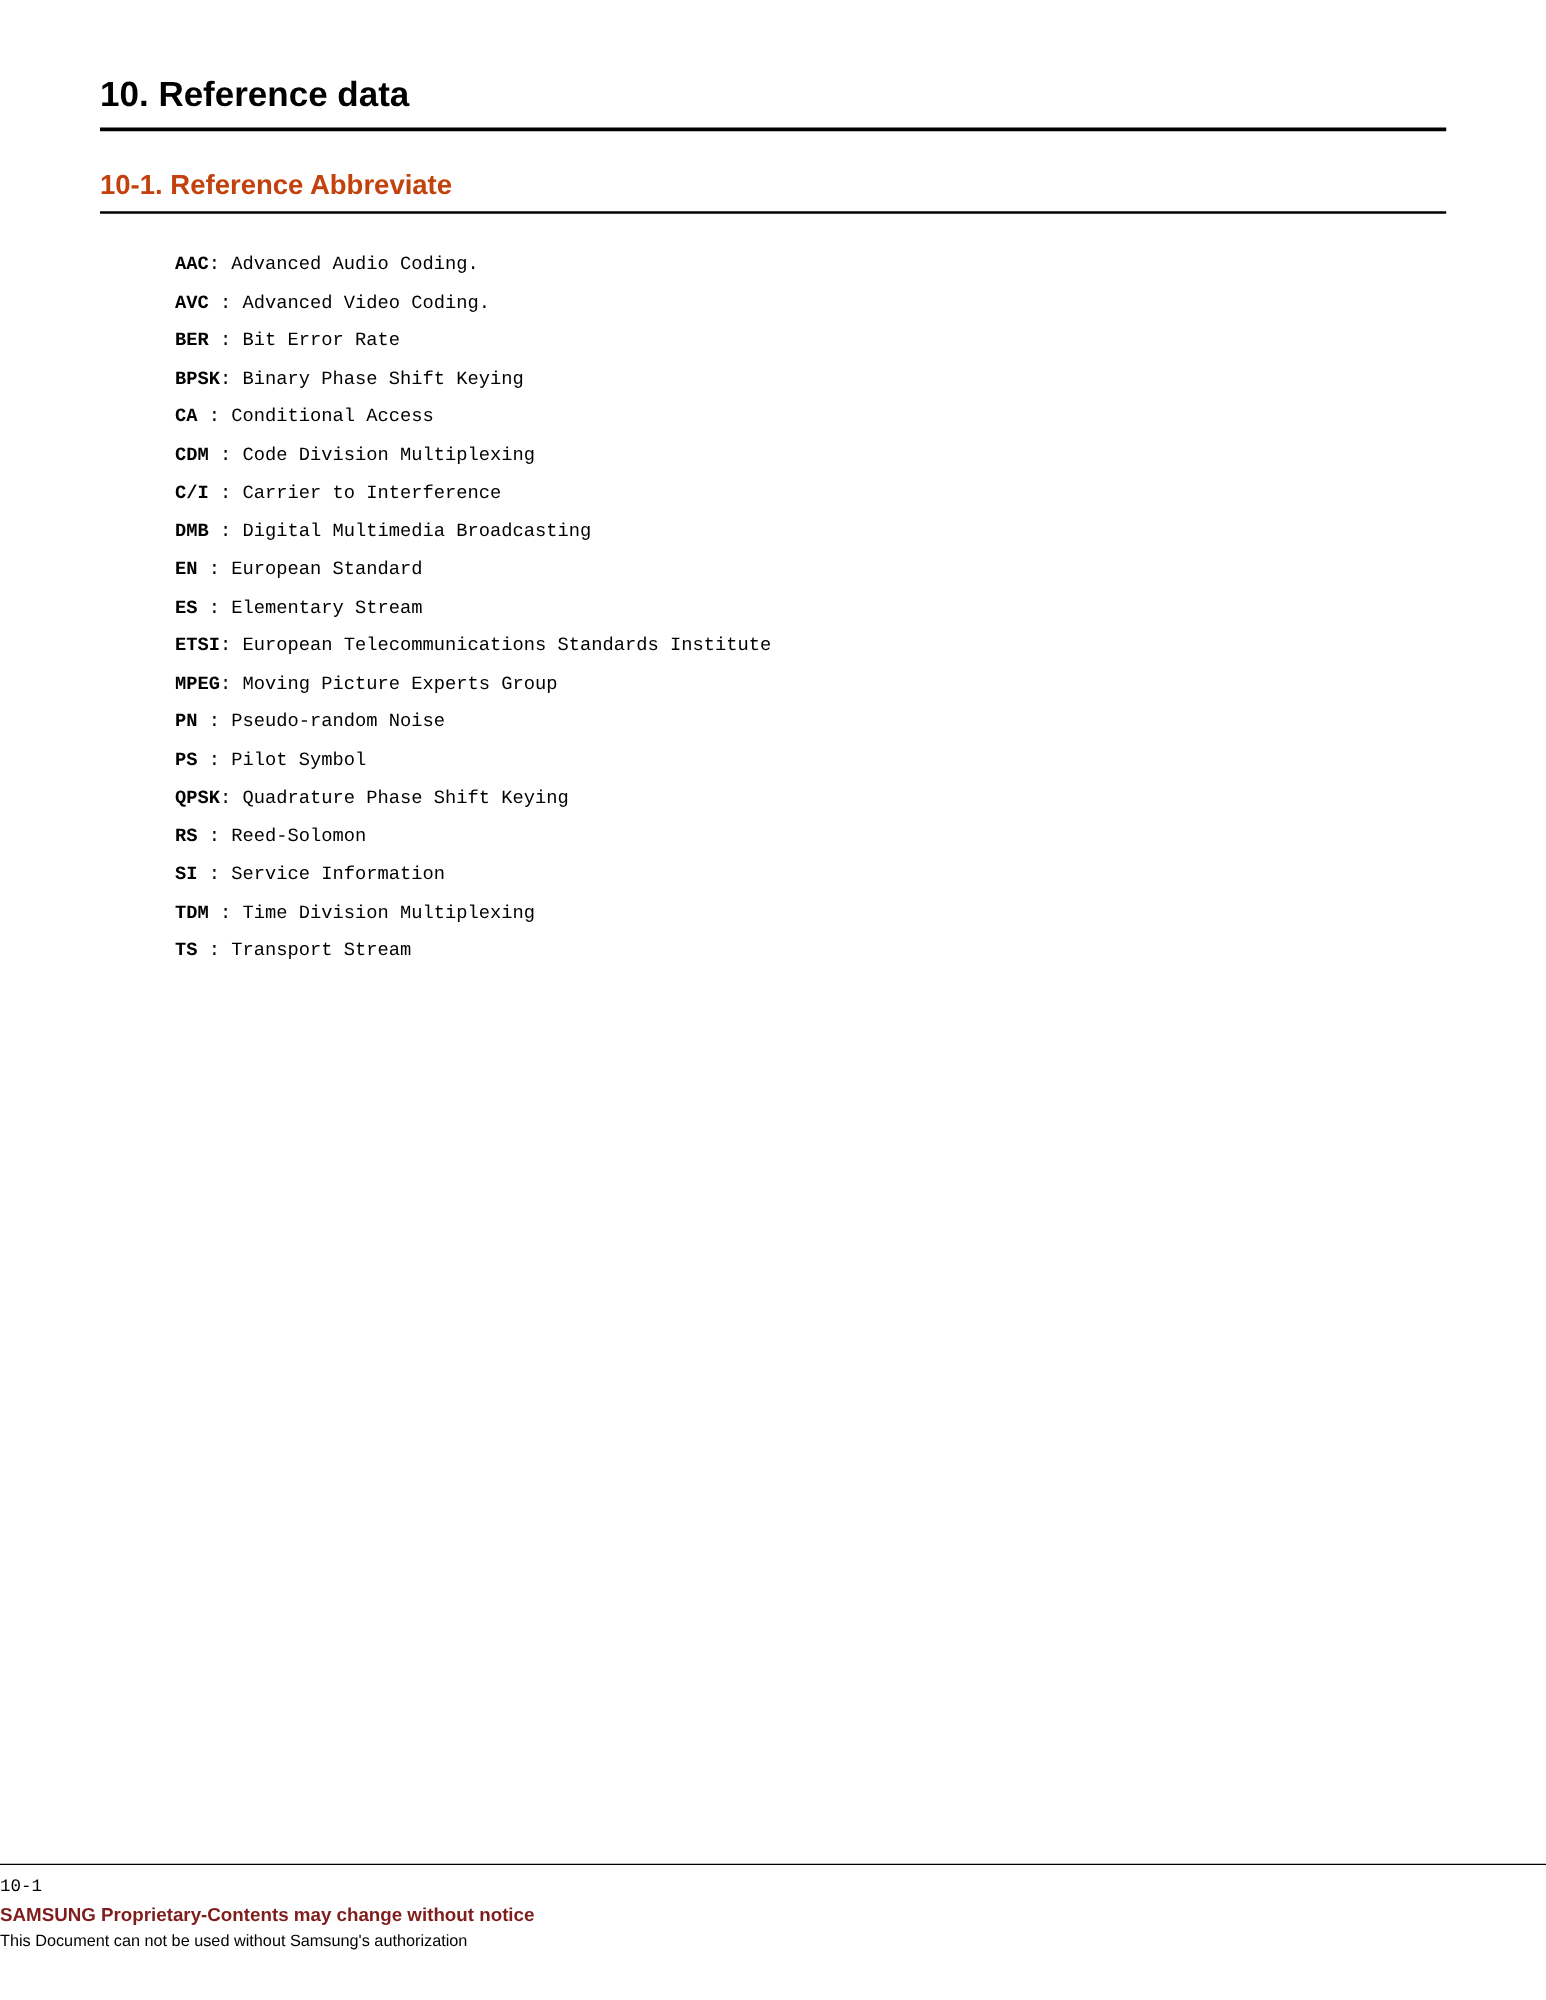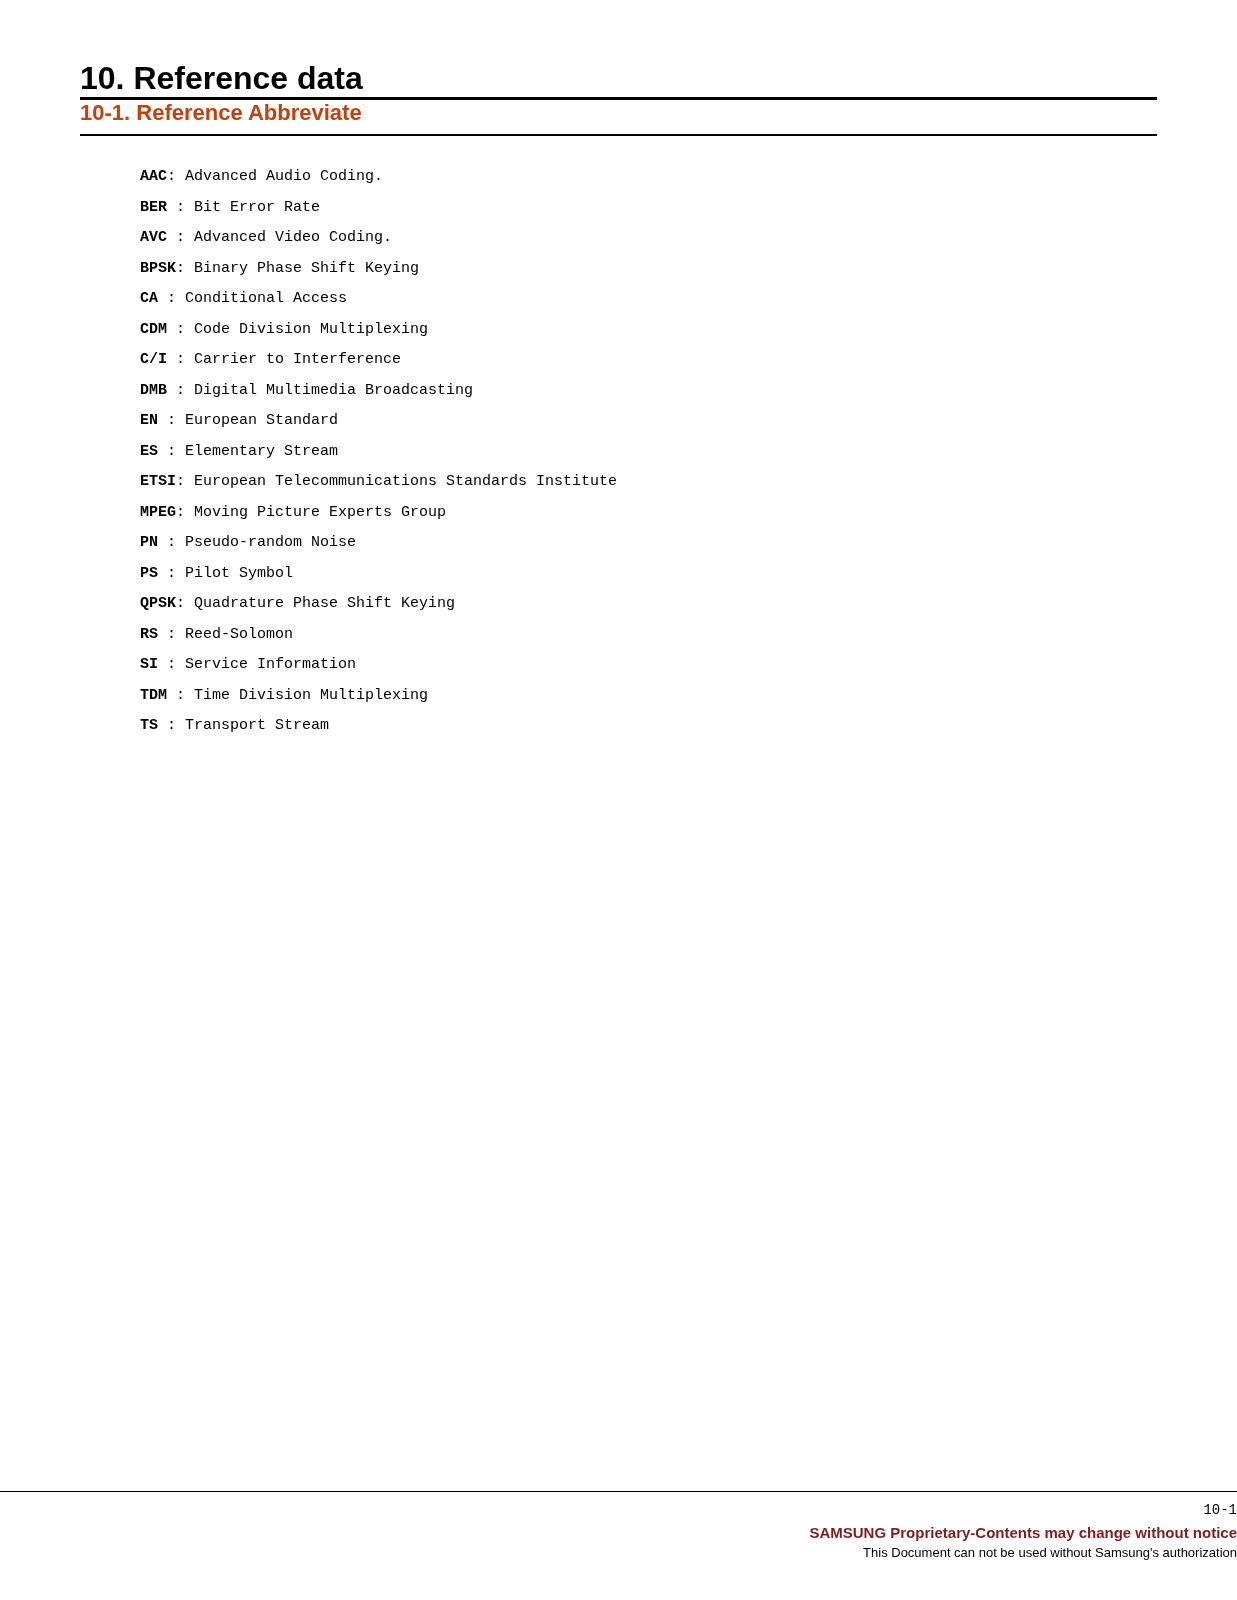--- a/index.html
+++ b/index.html
@@ -19,25 +19,26 @@
     .page-container {
       width: 1237px;
       min-height: 1600px;
       background: #ffffff;
       padding: 60px 80px 100px 80px;
       position: relative;
     }
 
     .chapter-title {
       font-family: Arial, sans-serif;
-      font-size: 32px;
+      font-size: 28px;
       font-weight: bold;
       color: #000000;
       border-bottom: 3px solid #000000;
-      padding-bottom: 0;
+      padding-bottom: 10px;
+      margin-bottom: 30px;
     }
 
     .section-title {
       font-family: Arial, sans-serif;
       font-size: 22px;
       font-weight: bold;
       color: #c2410c;
       border-bottom: 2px solid #000000;
       padding-bottom: 8px;
       margin-bottom: 30px;
@@ -59,21 +60,21 @@
 
     .abbr-term {
       font-weight: bold;
     }
 
     .footer {
       position: absolute;
       bottom: 40px;
       left: 0;
       right: 0;
-      text-align: right;
+      text-align: left;
       border-top: 1px solid #000000;
       padding-top: 10px;
     }
 
     .footer-page {
       font-family: 'Courier New', Courier, monospace;
       font-size: 14px;
       color: #000000;
       margin-bottom: 6px;
     }
@@ -96,22 +97,22 @@
 <body>
 
 <div class="page-container">
 
   <h1 class="chapter-title">10. Reference data</h1>
 
   <h2 class="section-title">10-1. Reference Abbreviate</h2>
 
   <ul class="abbreviations-list">
   <li><span class="abbr-term">AAC</span><span>: Advanced Audio Coding.</span></li>
+      <li><span class="abbr-term">AVC</span><span> : Advanced Video Coding.</span></li>
       <li><span class="abbr-term">BER</span><span> : Bit Error Rate</span></li>
-      <li><span class="abbr-term">AVC</span><span> : Advanced Video Coding.</span></li>
       <li><span class="abbr-term">BPSK</span><span>: Binary Phase Shift Keying</span></li>
       <li><span class="abbr-term">CA</span><span>  : Conditional Access</span></li>
       <li><span class="abbr-term">CDM</span><span> : Code Division Multiplexing</span></li>
       <li><span class="abbr-term">C/I</span><span> : Carrier to Interference</span></li>
       <li><span class="abbr-term">DMB</span><span> : Digital Multimedia Broadcasting</span></li>
       <li><span class="abbr-term">EN</span><span>  : European Standard</span></li>
       <li><span class="abbr-term">ES</span><span>  : Elementary Stream</span></li>
       <li><span class="abbr-term">ETSI</span><span>: European Telecommunications Standards Institute</span></li>
       <li><span class="abbr-term">MPEG</span><span>: Moving Picture Experts Group</span></li>
       <li><span class="abbr-term">PN</span><span>  : Pseudo-random Noise</span></li>

